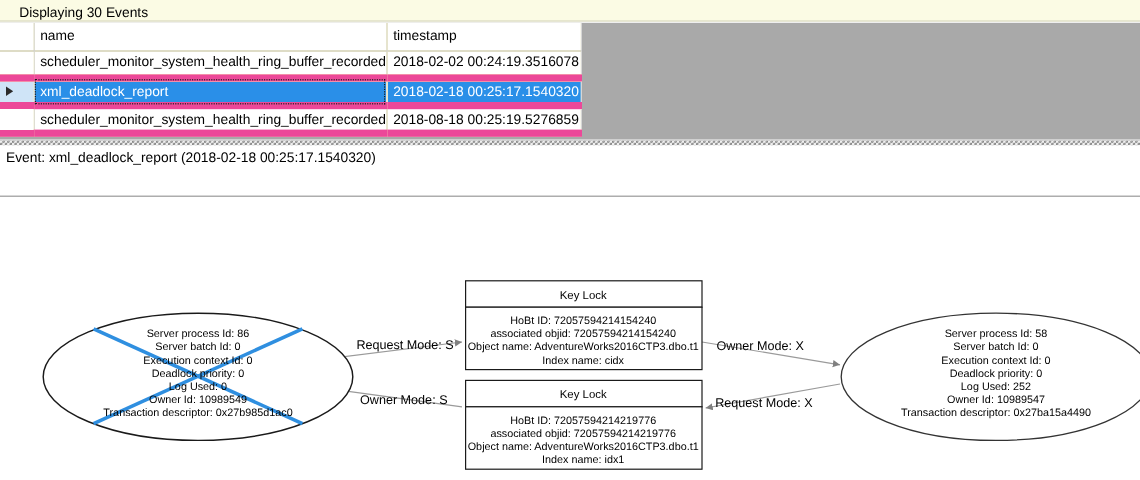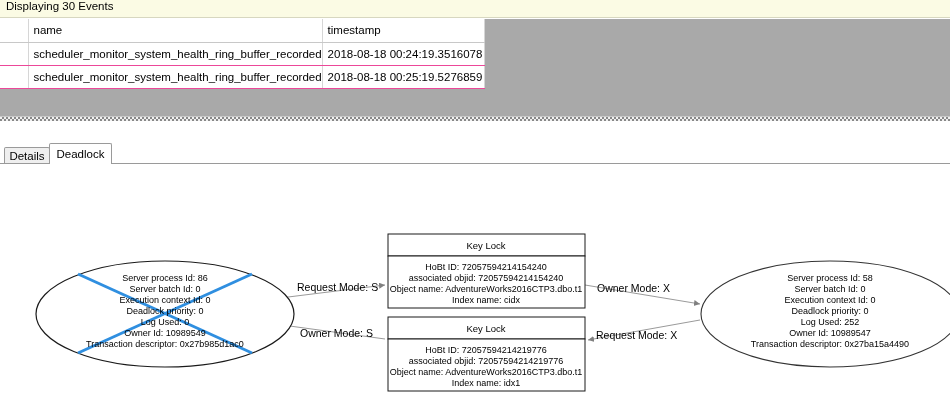--- a/index.html
+++ b/index.html
@@ -9,30 +9,30 @@
     font-family:"Liberation Sans",sans-serif;
     font-size:11px;color:#000;
   }
   .app{position:relative;width:950px;height:400px;}
 
   
   .grid-status{
     position:absolute;left:0;top:0;width:950px;height:18px;
     background:#fbfbe4;border-bottom:1px solid #d7d7c0;
     box-sizing:border-box;
-    display:flex;align-items:flex-start;padding-left:6px;
+    display:flex;align-items:flex-end;padding-left:16px;
     font-size:11.5px;color:#000;
   }
   .grid{
     position:absolute;left:0;top:19px;width:950px;height:97px;
     background:#a9a9a9;overflow:hidden;
   }
   .grid-table{border-collapse:collapse;table-layout:fixed;background:#fef9c3;padding-left:42px;}
   .grid-table td,.grid-table th{
-    border-right:1px solid #d6d6d6;border-bottom:1px solid #ec4899;
+    border-right:1px solid #d6d6d6;border-bottom:6px solid #ec4899;
     font-weight:normal;font-size:11.5px;text-align:left;
     padding:0 0 0 5px;height:23px;box-sizing:border-box;
     white-space:nowrap;overflow:hidden;color:#000;background:#fff;
   }
   .col-sel{width:28px;padding:0;}
   .col-name{width:275px;}
   .col-ts{width:162px;}
   .grid-table thead td{background:#fff;border-bottom:1px solid #c8c8c8;}
   .row-sel-cell{text-align:center;padding:0;position:relative;background:#fff;}
   tr.selected .row-sel-cell{background:#cfe4f7;}
@@ -101,42 +101,44 @@
         <tr>
           <td class="col-sel"></td>
           <td class="col-name">name</td>
           <td class="col-ts">timestamp</td>
         </tr>
       </thead>
       <tbody>
         <tr>
           <td class="col-sel row-sel-cell"></td>
           <td class="col-name cell-text">scheduler_monitor_system_health_ring_buffer_recorded</td>
-          <td class="col-ts cell-text">2018-08-18 00:24:19.3516078</td>
+          <td class="col-ts cell-text">2018-02-02 00:24:19.3516078</td>
+        </tr>
+        <tr class="selected">
+          <td class="col-sel row-sel-cell">
+            <span class="tri"></span>
+          </td>
+          <td class="col-name cell-text cell-focus">xml_deadlock_report</td>
+          <td class="col-ts cell-text">2018-02-18 00:25:17.1540320</td>
         </tr>
         <tr>
           <td class="col-sel row-sel-cell"></td>
           <td class="col-name cell-text">scheduler_monitor_system_health_ring_buffer_recorded</td>
           <td class="col-ts cell-text">2018-08-18 00:25:19.5276859</td>
         </tr>
       </tbody>
     </table>
   </div>
 
   <div class="splitter"></div>
 
-
-  <div class="tabstrip">
-    <div class="tab t-details">
-      <span>Details</span>
-    </div>
-    <div class="tab t-deadlock">
-      <span>Deadlock</span>
-    </div>
-  </div>
+  <div class="event-header">
+    <span>Event: xml_deadlock_report (2018-02-18 00:25:17.1540320)</span>
+  </div>
+
 
   <div class="canvas">
     <svg width="950" height="236" viewBox="0 0 950 236">
       <defs>
         <marker id="ah" markerWidth="7" markerHeight="7" refX="6" refY="3" orient="auto" markerUnits="strokeWidth">
           <path d="M0,0 L6,3 L0,6 z" fill="#808080"></path>
         </marker>
       </defs>
 
       <g>

